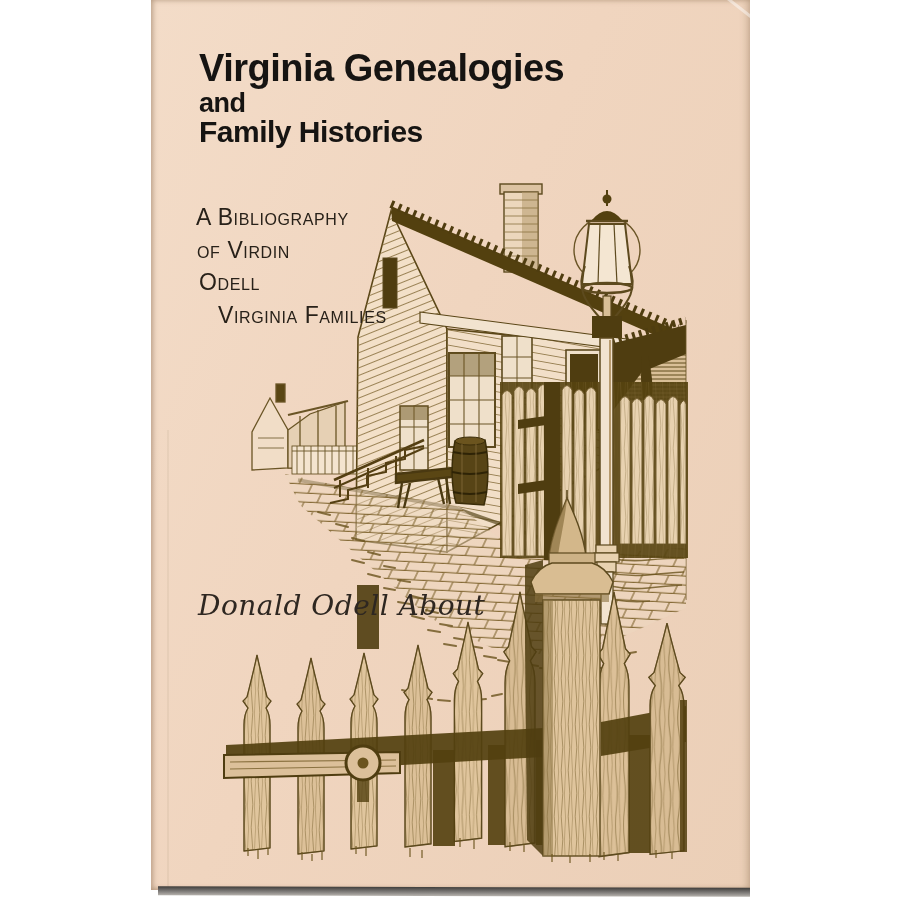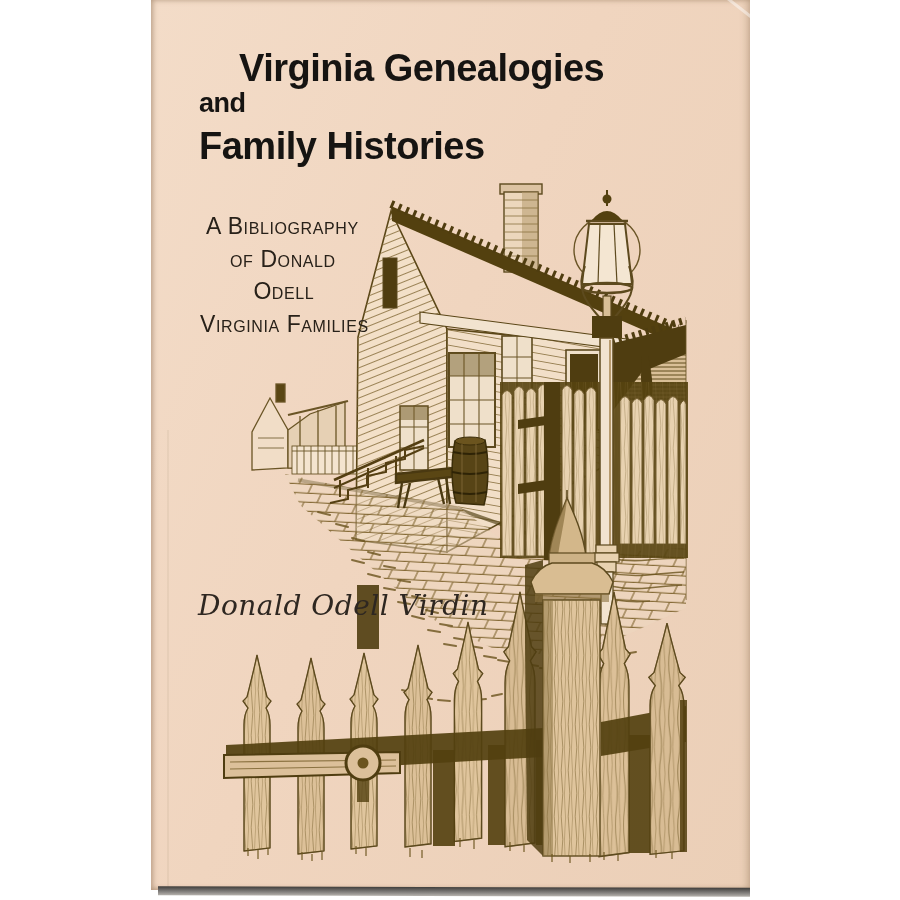--- a/index.html
+++ b/index.html
@@ -9,27 +9,27 @@
         background:linear-gradient(115deg,#f3dcc8 0%,#f0d5bf 45%,#ebcfb7 100%);
         box-shadow:inset 3px 0 4px rgba(120,90,60,.28), inset -4px 0 6px rgba(120,90,60,.22),
                    inset 0 -2px 4px rgba(120,90,60,.18);}
   .crease{position:absolute;left:16px;top:430px;width:2px;height:460px;
           background:rgba(90,60,30,.06);}
   .corner-glint{position:absolute;left:560px;top:2px;width:46px;height:3px;
           background:rgba(255,255,255,.45);transform:rotate(38deg);}
   .illus{position:absolute;left:0;top:0;width:599px;height:890px;}
   .title-block{position:absolute;left:48px;top:49px;color:#161412;}
   .title-line{font-weight:bold;letter-spacing:-0.5px;line-height:1;}
-  .t1{font-size:38px;margin-left:40px;}
+  .t1{font-size:38px;}
   .t2{font-size:27px;margin-top:3px;}
-  .t3{font-size:38px;margin-top:10px;}
-  .subtitle-block{position:absolute;left:45px;top:210px;color:#282119;text-align:center;}
+  .t3{font-size:30px;}
+  .subtitle-block{position:absolute;left:45px;top:201px;color:#282119;}
   .subtitle-line{font-variant:small-caps;font-size:23px;line-height:32.5px;
                  letter-spacing:0.6px;font-weight:500;}
-  .s1{padding-left:0;} .s2{padding-left:1px;} .s3{padding-left:3px;} .s4{padding-left:4px;}
+  .s1{padding-left:0;} .s2{padding-left:1px;} .s3{padding-left:3px;} .s4{padding-left:4px;margin-left:18px;}
   .author{position:absolute;left:47px;top:589px;font-family:"DejaVu Serif",serif;
           font-style:italic;font-size:28px;letter-spacing:0.5px;color:#2e2721;}
   .page-edge{position:absolute;left:158px;top:887px;width:592px;height:9px;
              background:linear-gradient(180deg,#3f3d3b,#8a8784 65%,#b6b2ad);
              transform:rotate(0.15deg);}
 </style>
 </head>
 <body>
 
 <div class="stage">
@@ -307,25 +307,25 @@
     </svg>
 
     <div class="title-block">
       <div class="title-line t1">Virginia Genealogies</div>
       <div class="title-line t2">and</div>
       <div class="title-line t3">Family Histories</div>
     </div>
 
     <div class="subtitle-block">
       <div class="subtitle-line s1">A Bibliography</div>
-      <div class="subtitle-line s2">of Donald</div>
+      <div class="subtitle-line s2">of Virdin</div>
       <div class="subtitle-line s3">Odell</div>
       <div class="subtitle-line s4">Virginia Families</div>
     </div>
 
-    <div class="author">Donald Odell Virdin</div>
+    <div class="author">Donald Odell About</div>
 
     <div class="crease"></div>
     <div class="corner-glint"></div>
   </div>
 
   <div class="page-edge"></div>
 </div>
 
 </body></html>

